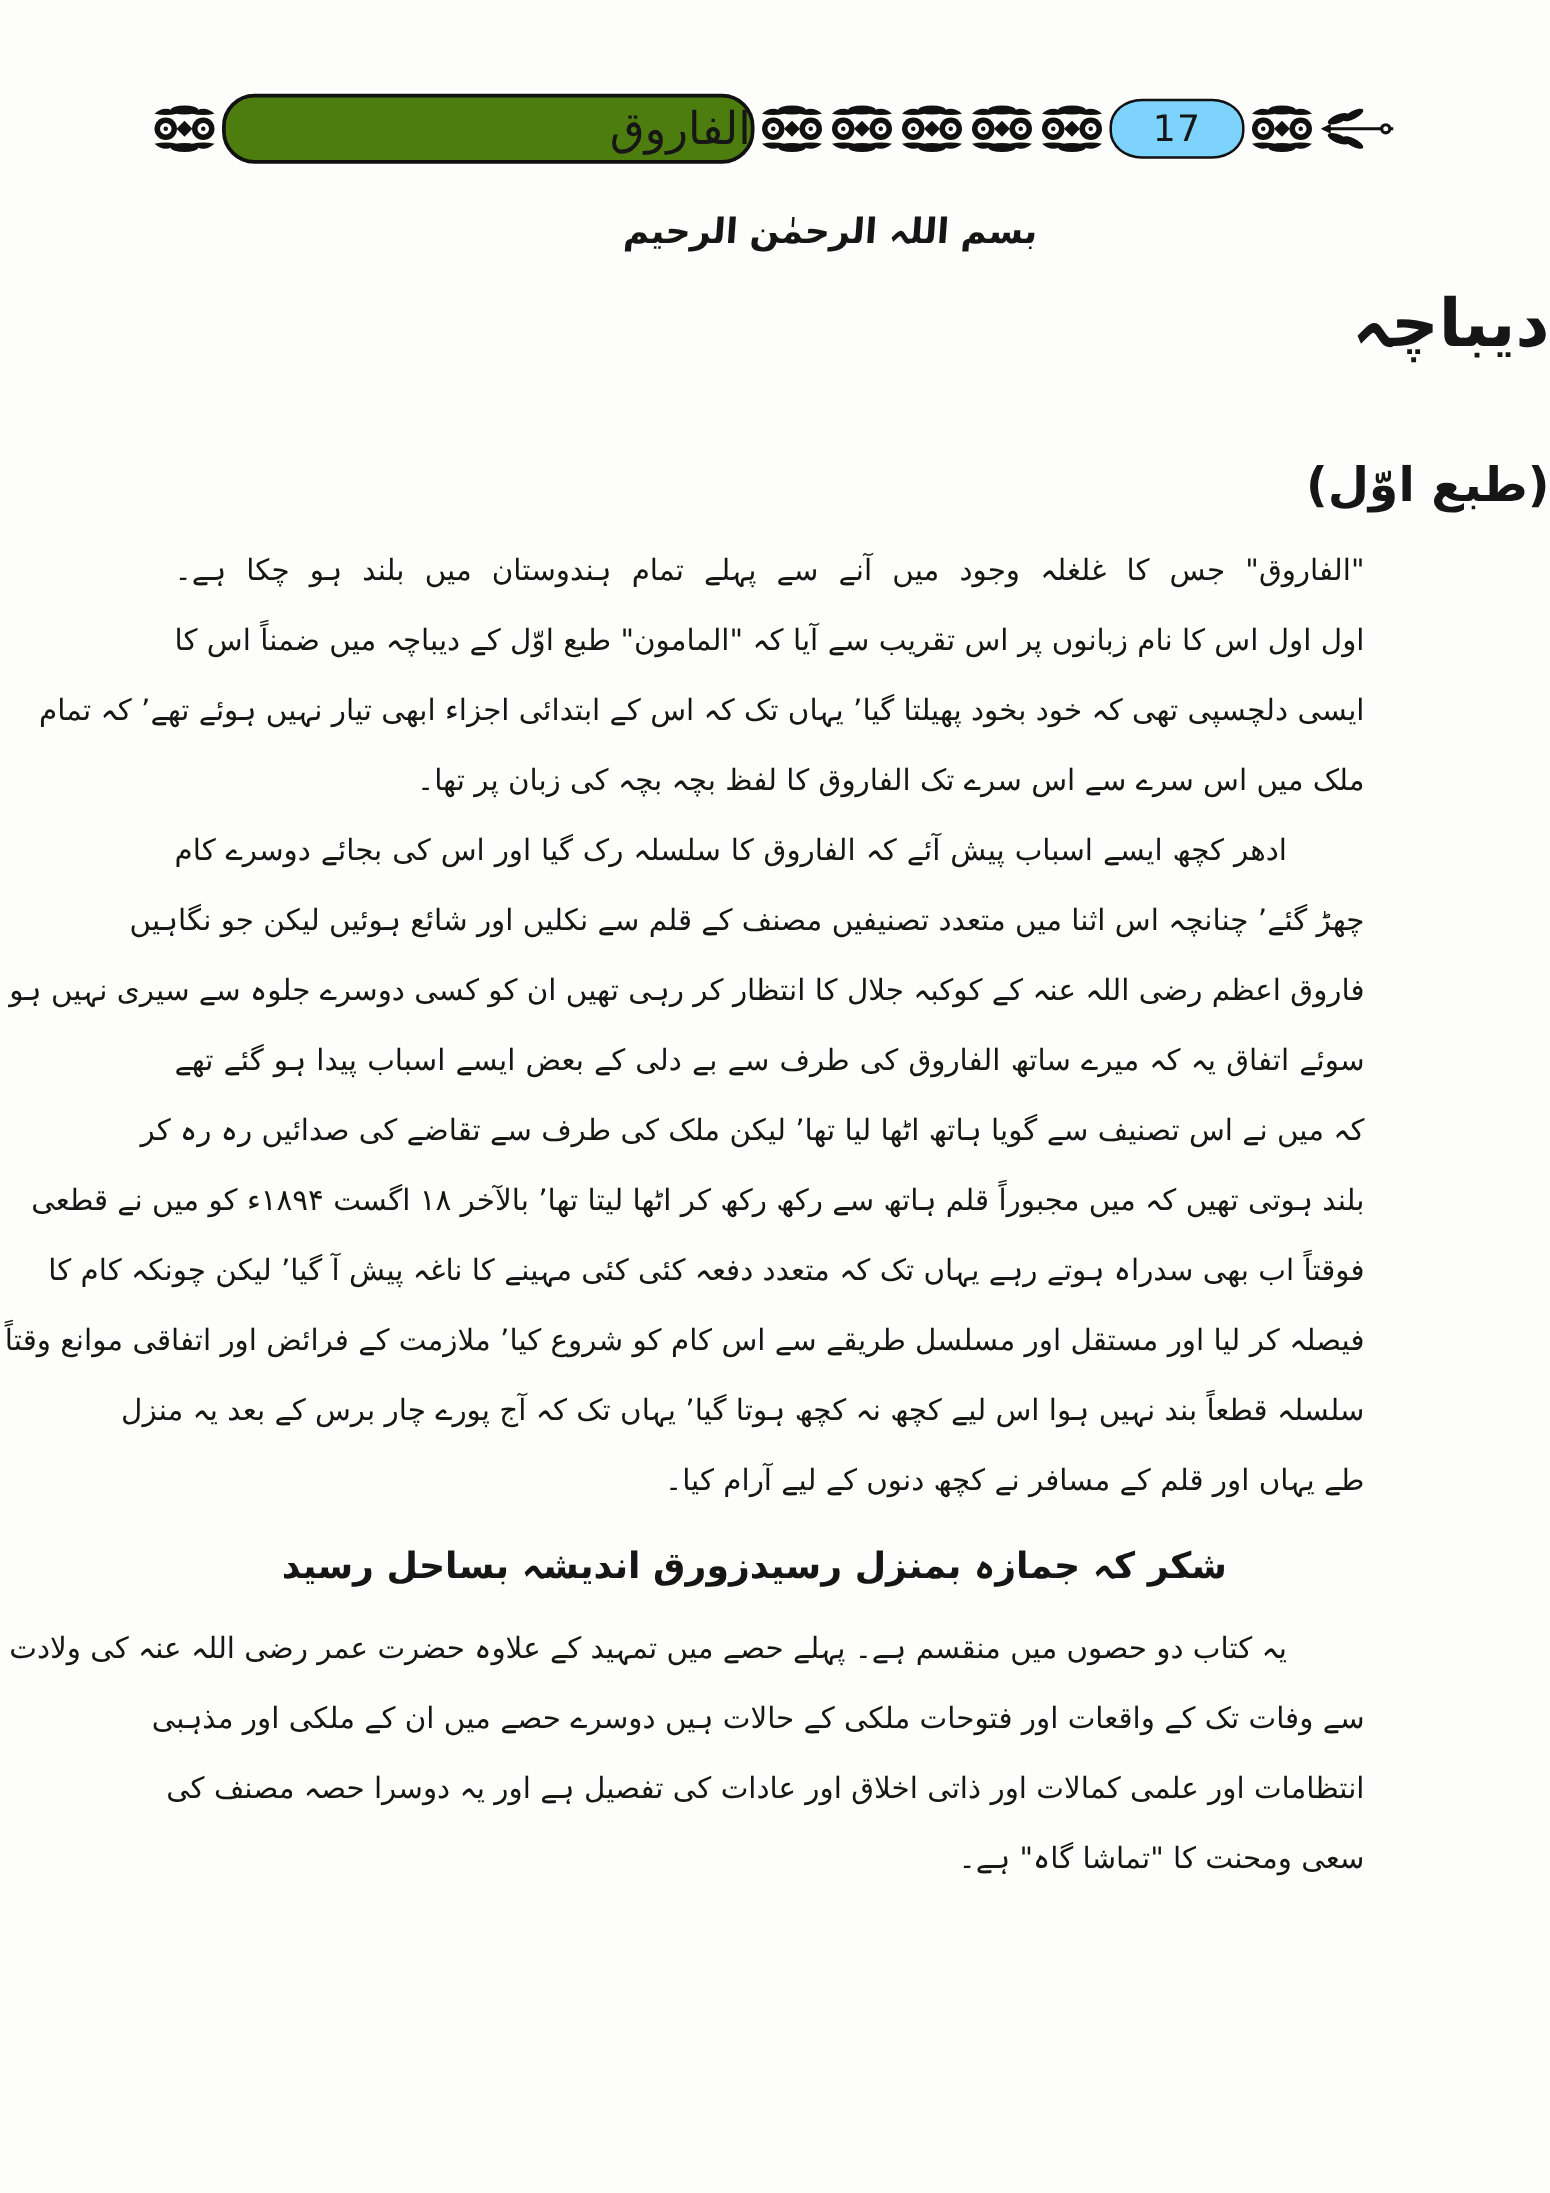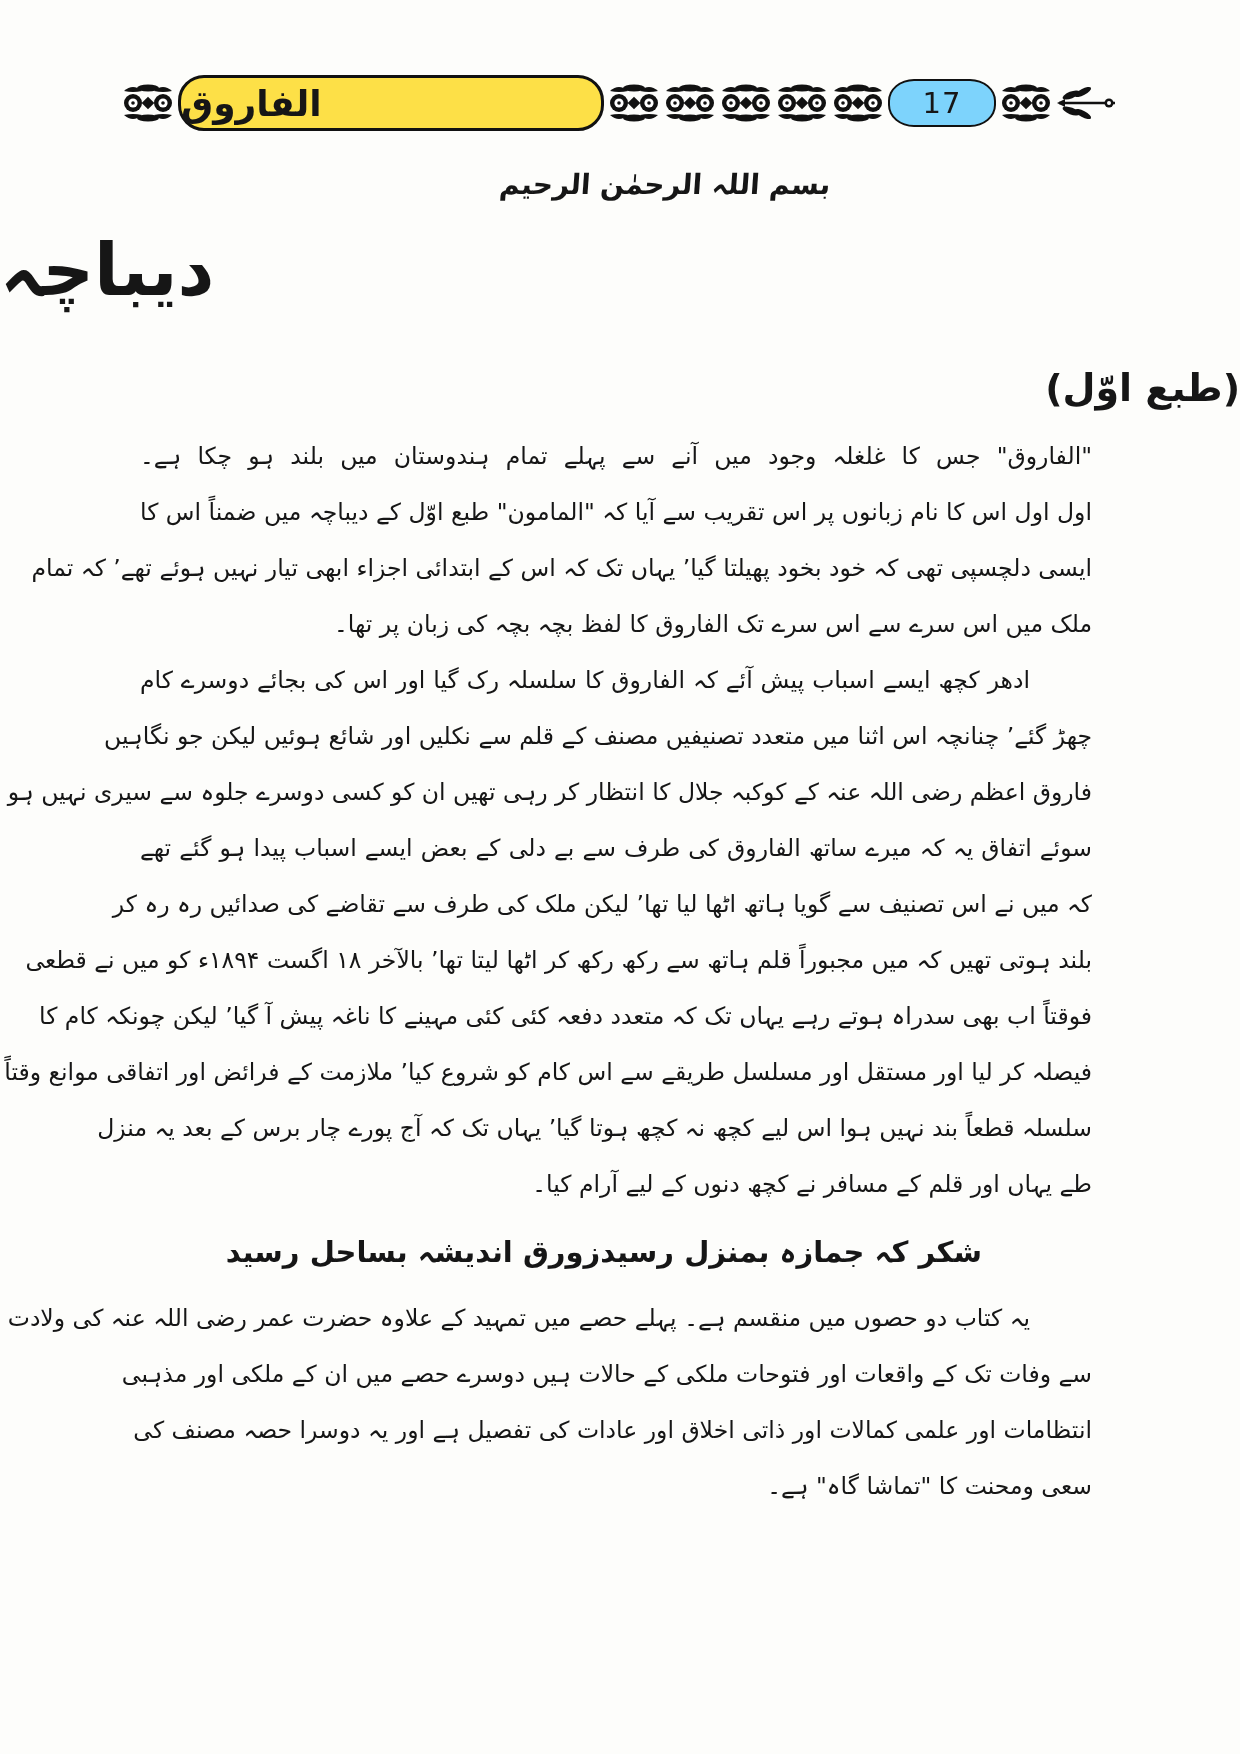--- a/index.html
+++ b/index.html
@@ -32,38 +32,38 @@
     display: flex; align-items: center; justify-content: center;
     background: #7dd3fc;
     font-size: 29px; letter-spacing: 1px;
     font-family: "DejaVu Sans", sans-serif;
   }
   .cartouche {
     flex: 0 0 auto;
     width: 420px; height: 50px;
     border: 3px solid #111;
     border-radius: 26px;
-    display: flex; align-items: center; justify-content: flex-end;
-    background: #fde047;
-    font-size: 36px; font-weight: bold;
+    display: flex; align-items: center; justify-content: flex-start;
+    background: #4d7c0f;
+    font-size: 36px; font-weight: normal;
   }
 
   
   .bismillah {
     position: absolute; top: 168px; right: 0; left: 90px;
     text-align: center;
     font-size: 28px; font-weight: bold;
     transform: skewX(-4deg);
   }
 
   
   .main-heading {
     position: absolute; top: 228px; right: 0; left: 0;
-    text-align: left;
-    font-size: 72px; font-weight: bold;
+    text-align: right;
+    font-size: 53px; font-weight: bold;
     letter-spacing: 2px;
   }
   .edition-note {
     position: absolute; top: 330px; right: 0; left: 0;
     text-align: right;
     font-size: 38px; font-weight: bold; margin-top: 36px;
   }
 
   
   .body-text {

